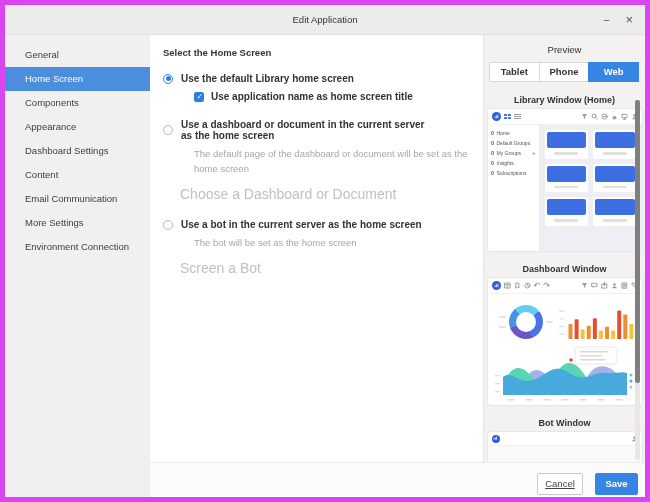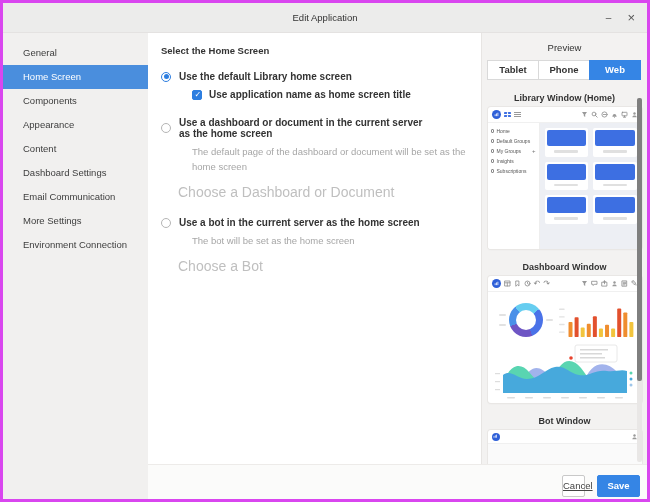--- a/index.html
+++ b/index.html
@@ -1,17 +1,17 @@
 <!DOCTYPE html>
 <html><head>
 <meta charset="utf-8">
 <style>
   html,body{margin:0;padding:0;background:#d8d8d8;}
   *{box-sizing:border-box;}
-  .dialog{position:relative;width:650px;height:502px;background:#fff;border:3px solid #d946ef;
+  .dialog{position:relative;width:650px;height:502px;background:#fff;border:5px solid #d946ef;
     font-family:"Liberation Sans", sans-serif;overflow:hidden;}
   
   .titlebar{position:absolute;top:0;left:0;right:0;height:30px;background:#ececeb;
     display:flex;align-items:center;justify-content:center;border-bottom:1px solid #e4e2e1;}
   .title{font-size:9.5px;color:#333;}
   .win-controls{position:absolute;right:12px;top:0;height:100%;display:flex;align-items:center;gap:16px;color:#555;}
   .min-btn{font-size:10px;line-height:10px;cursor:default;}
   .close-btn{font-size:13px;line-height:13px;cursor:default;}
   
   .sidebar{position:absolute;top:30px;bottom:0;left:0;width:145px;background:#f1f0ef;padding-top:8px;}
@@ -77,43 +77,43 @@
   
   .bot-topbar{height:14px;display:flex;align-items:center;padding:0 4px;border-bottom:1px solid #f0f0f0;}
   .bot-body{height:28px;background:#fafafa;}
   
   .pv-scroll{position:absolute;top:65px;right:5px;bottom:2px;width:5px;background:#e9e7e6;border-radius:2px;}
   .pv-thumb{width:5px;height:283px;background:#7f7f7f;border-radius:2px;}
   
   .footer{position:absolute;left:145px;right:0;bottom:0;height:35px;background:#fbfbfa;border-top:1px solid #edebe9;
     display:flex;align-items:center;justify-content:flex-end;gap:12px;padding-right:7px;padding-top:8px;}
   .btn{height:22px;line-height:20px;font-size:9.5px;border-radius:2px;text-align:center;cursor:default;}
-  .btn-cancel{width:23px;background:#fff;border:1px solid #c9c9c9;color:#444;text-decoration:underline;}
+  .btn-cancel{width:46px;background:#fff;border:1px solid #c9c9c9;color:#444;text-decoration:underline;}
   .btn-save{width:43px;background:#3585e5;border:1px solid #3585e5;color:#fff;font-weight:600;}
 </style>
 </head>
 <body>
 
 <div class="dialog">
 
   <div class="titlebar">
     <span class="title">Edit Application</span>
     <span class="win-controls">
       <span class="min-btn">–</span>
       <span class="close-btn">×</span>
     </span>
   </div>
 
   <nav class="sidebar">
     <div class="nav-item">General</div>
     <div class="nav-item active">Home Screen</div>
     <div class="nav-item">Components</div>
     <div class="nav-item">Appearance</div>
+    <div class="nav-item">Dashboard Settings</div>
     <div class="nav-item">Content</div>
-    <div class="nav-item">Dashboard Settings</div>
     <div class="nav-item">Email Communication</div>
     <div class="nav-item">More Settings</div>
     <div class="nav-item">Environment Connection</div>
   </nav>
 
   <main class="content">
     <div class="heading">Select the Home Screen</div>
 
     <div class="opt-row">
       <span class="radio active"></span>
@@ -132,21 +132,21 @@
       <div class="opt-desc">The default page of the dashboard or document will be set as the home screen</div>
       <div class="opt-link">Choose a Dashboard or Document</div>
     </div>
 
     <div class="opt-block">
       <div class="opt-row">
         <span class="radio"></span>
         <span class="opt-label">Use a bot in the current server as the home screen</span>
       </div>
       <div class="opt-desc">The bot will be set as the home screen</div>
-      <div class="opt-link">Choose a Bot</div>
+      <div class="opt-link">Screen a Bot</div>
     </div>
   </main>
 
   <aside class="preview">
     <div class="pv-title">Preview</div>
 
     <div class="tabs">
       <span class="tab">Tablet</span>
       <span class="tab">Phone</span>
       <span class="tab active">Web</span>

